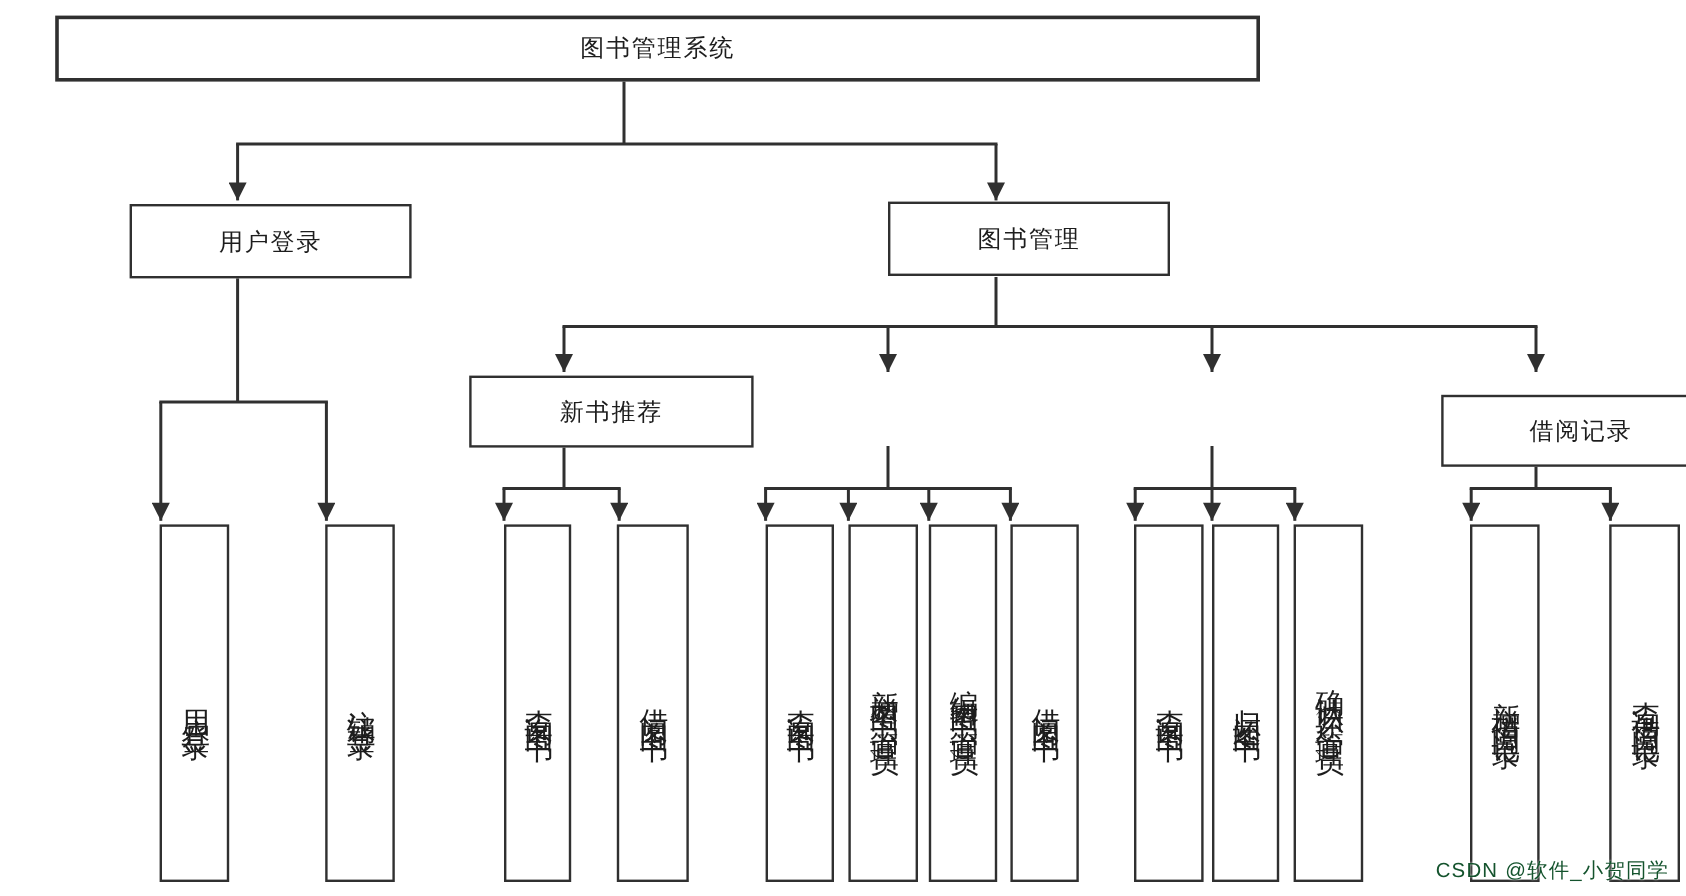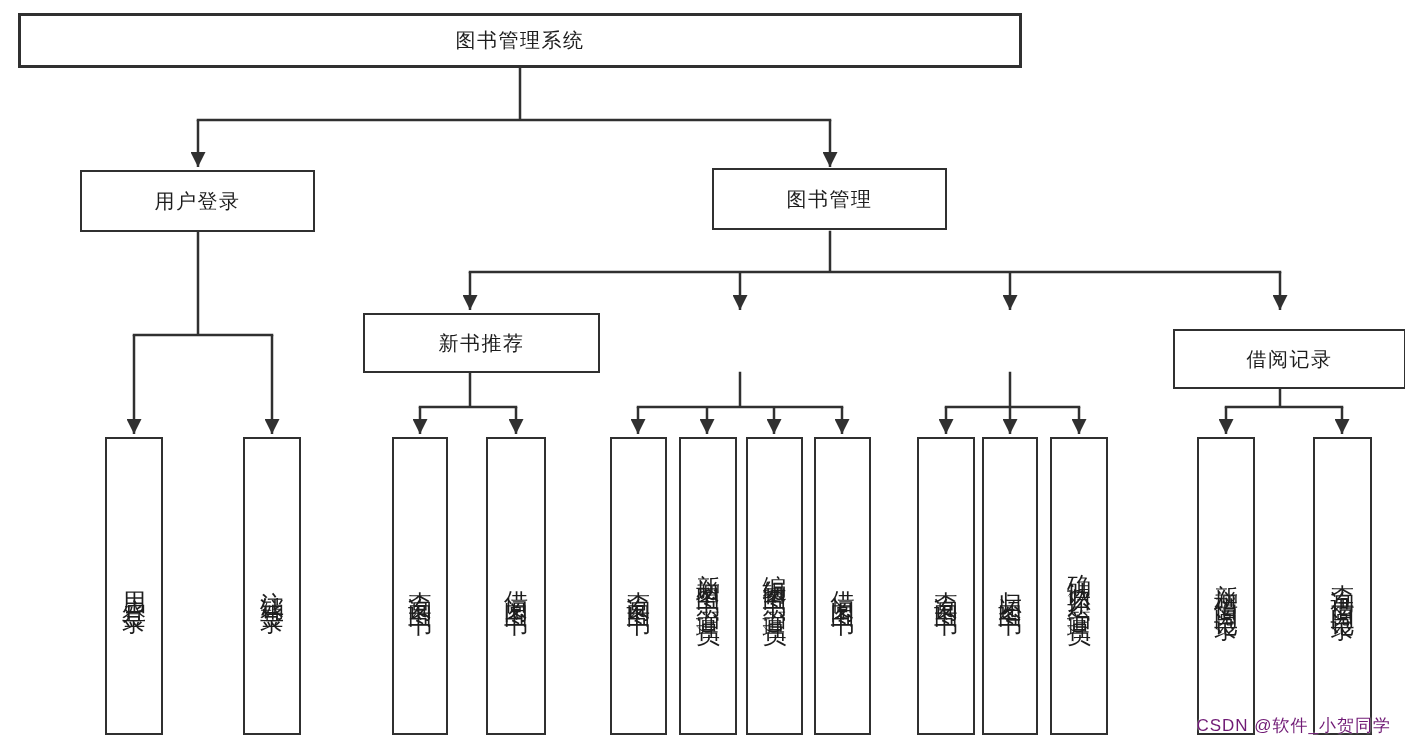--- a/index.html
+++ b/index.html
@@ -3,31 +3,31 @@
 <meta charset="utf-8">
 <style>
   html,body{margin:0;padding:0;background:#ffffff;}
   .canvas{
     position:relative;width:1405px;height:747px;background:#ffffff;
     font-family:"Liberation Sans","DejaVu Sans",sans-serif;color:#1d1d1d;overflow:hidden;
   }
   svg.connectors{position:absolute;left:0;top:0;width:1405px;height:747px;}
   .box{
     position:absolute;background:#ffffff;border:2.5px solid #303030;
-    display:flex;align-items:center;justify-content:center;box-sizing:border-box;
+    display:flex;align-items:center;justify-content:center;box-sizing:border-box;margin-left:28px;
   }
   .box.root{border-width:3px;}
   .hlabel{font-size:20px;letter-spacing:1.5px;white-space:nowrap;color:#1d1d1d;}
   .leaf .vlabel{
     writing-mode:vertical-rl;text-orientation:mixed;
     font-size:24px;line-height:1;letter-spacing:7px;color:#1d1d1d;white-space:nowrap;
   }
   .watermark{
     position:absolute;right:14px;top:714px;font-size:17px;letter-spacing:1px;
-    color:#701a75;z-index:5;text-shadow:0 0 2px #ffffff;white-space:nowrap;
+    color:#14532d;z-index:5;text-shadow:0 0 2px #ffffff;white-space:nowrap;
   }
 </style>
 </head>
 <body>
 
 <div class="canvas">
 
   <svg class="connectors" viewBox="0 0 1405 747" xmlns="http://www.w3.org/2000/svg">
     <defs>
       <marker id="arrow" viewBox="0 0 10 10" refX="10" refY="5" markerWidth="21" markerHeight="15" orient="auto" markerUnits="userSpaceOnUse">

